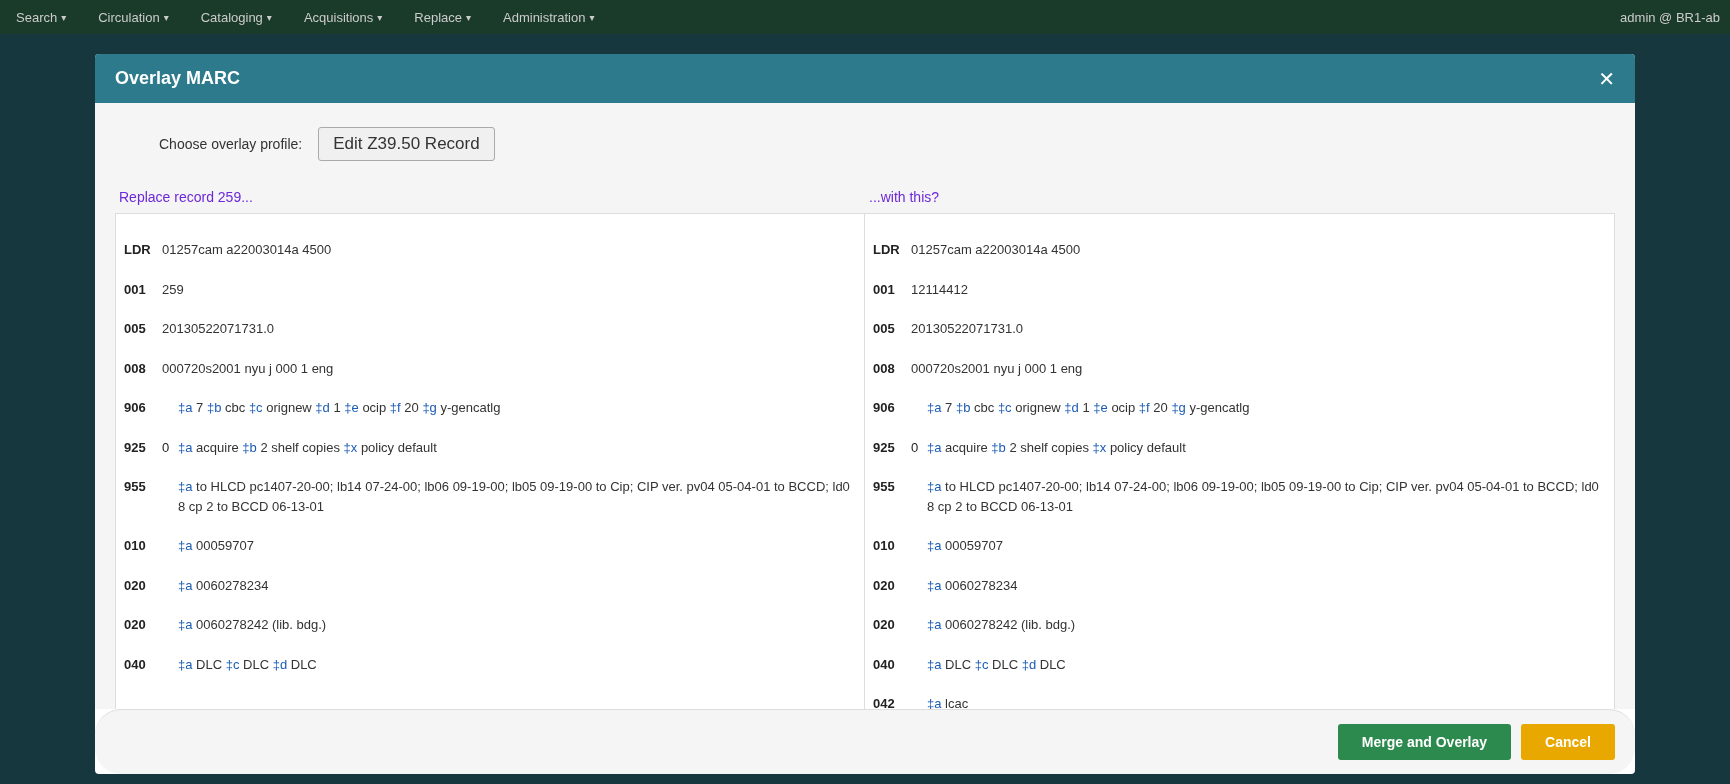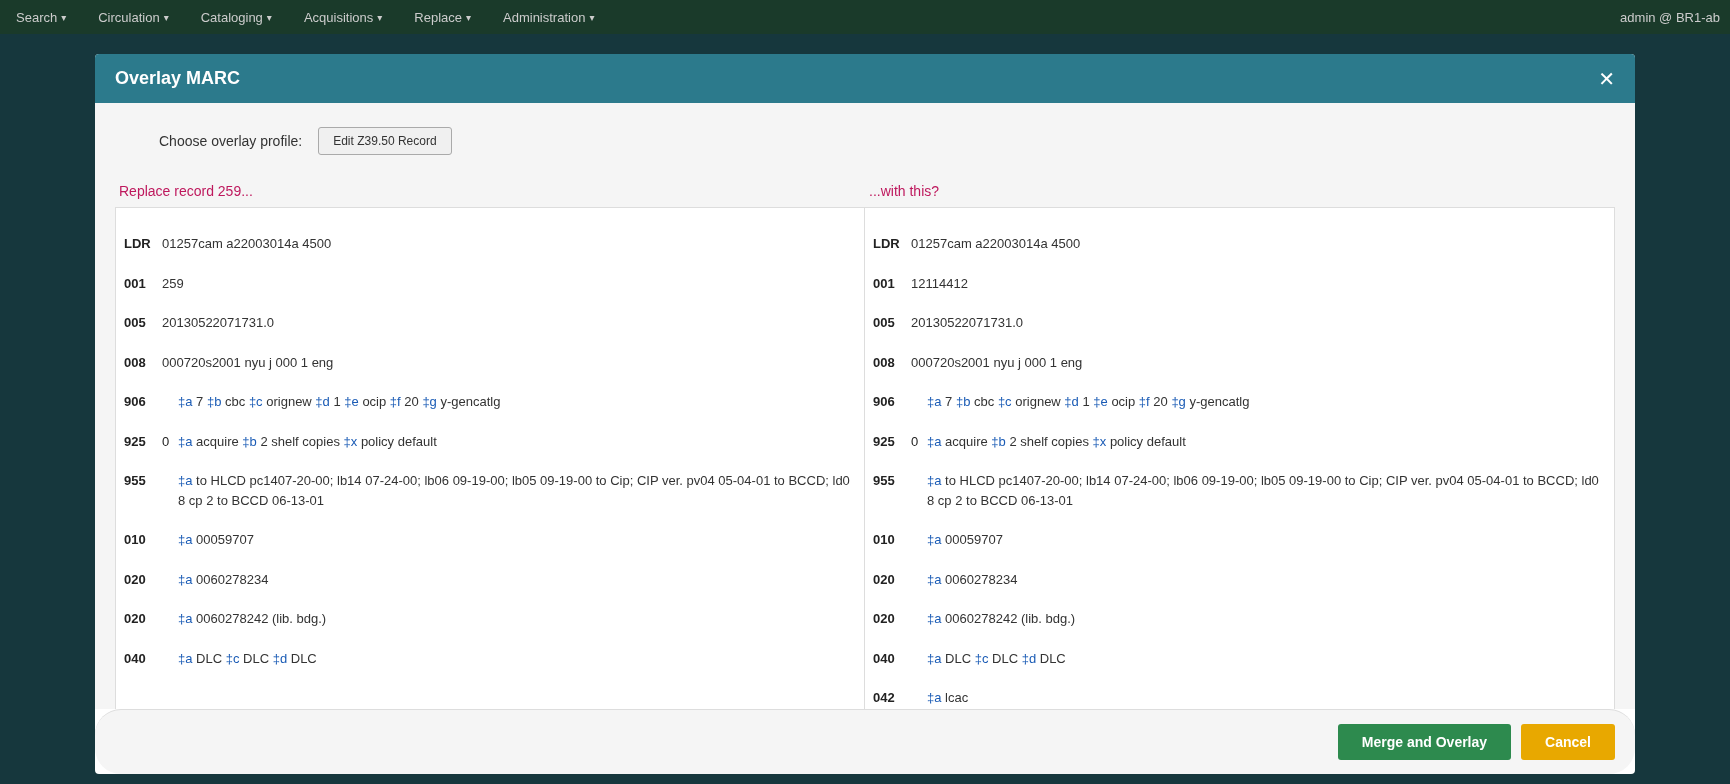--- a/index.html
+++ b/index.html
@@ -134,36 +134,36 @@
       display: flex;
       flex-direction: column;
       font-size: 9px;
       color: #555;
       pointer-events: none;
     }
     .edit-z3950-btn {
       border: 1px solid #aaa;
       background: #f0f0f0;
       padding: 6px 14px;
-      font-size: 12px;
+      font-size: 17px;
       border-radius: 3px;
       cursor: pointer;
       color: #333;
     }
 
     
     .records-area {
       display: grid;
       grid-template-columns: 1fr 1fr;
       gap: 0;
     }
 
     .record-col-header {
       font-size: 14px;
-      color: #be185d;
+      color: #6d28d9;
       padding: 4px 8px 8px 4px;
       font-weight: normal;
     }
 
     .record-content {
       background: #fff;
       border: 1px solid #ddd;
       padding: 8px;
     }
     .record-content-right {

